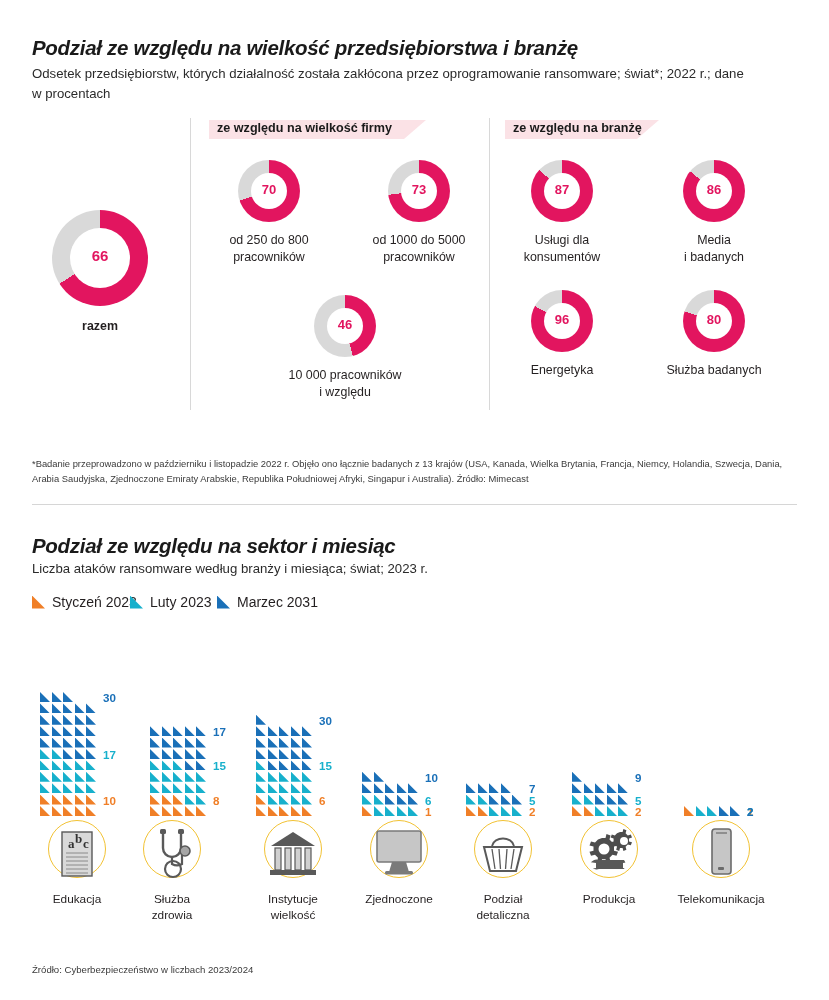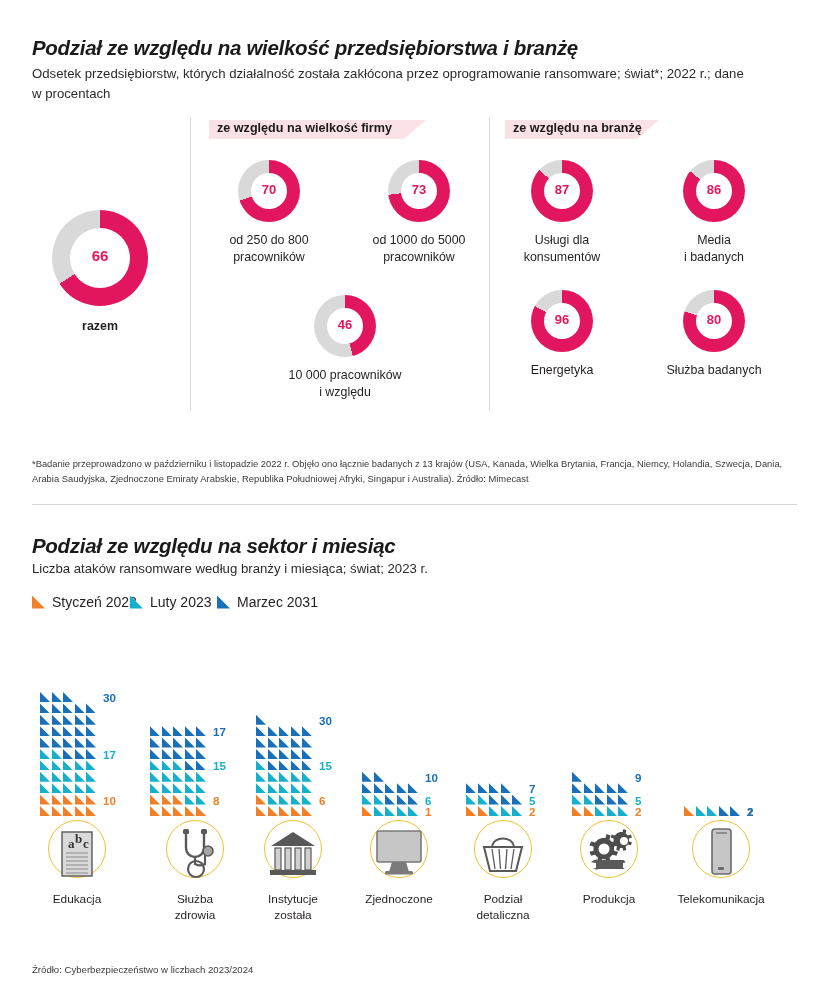--- a/index.html
+++ b/index.html
@@ -543,21 +543,21 @@
             <line x1="11" y1="37" x2="33" y2="37"></line>
               <line x1="11" y1="41" x2="33" y2="41"></line>
             <line x1="11" y1="45" x2="33" y2="45"></line>
               <line x1="11" y1="49" x2="33" y2="49"></line>
           </g>
         </svg>
       </div>
       <div class="icon-label">Edukacja</div>
     </div>
 
-    <div class="icon-wrap" style="left:158px; top:820px; width:74px; height:120px;">
+    <div class="icon-wrap" style="left:135px; top:820px; width:74px; height:120px;">
       <div class="icon-circle"></div>
       <div class="icon-glyph">
         <svg width="46" height="56" viewBox="0 0 46 56">
           <path d="M14 8 L14 24 a9 9 0 0 0 18 0 L32 8" fill="none" stroke="#595959" stroke-width="2.4"></path>
           <rect x="11" y="5" width="6" height="5" rx="1.5" fill="#595959"></rect>
           <rect x="29" y="5" width="6" height="5" rx="1.5" fill="#595959"></rect>
           <path d="M23 33 L23 40 a10 10 0 0 0 10 0 L33 30" fill="none" stroke="#595959" stroke-width="2.2"></path>
           <circle cx="24" cy="45" r="8" fill="none" stroke="#595959" stroke-width="2.2"></circle>
           <circle cx="36" cy="27" r="5" fill="#a6a6a6" stroke="#595959" stroke-width="1.6"></circle>
         </svg>
@@ -575,21 +575,21 @@
           <polygon points="27,8 49,22 5,22" fill="#595959"></polygon>
           <rect x="9" y="24" width="6" height="22" fill="#d0d0d0" stroke="#595959" stroke-width="1.2"></rect>
           <rect x="19" y="24" width="6" height="22" fill="#d0d0d0" stroke="#595959" stroke-width="1.2"></rect>
           <rect x="29" y="24" width="6" height="22" fill="#d0d0d0" stroke="#595959" stroke-width="1.2"></rect>
           <rect x="39" y="24" width="6" height="22" fill="#d0d0d0" stroke="#595959" stroke-width="1.2"></rect>
           <rect x="4" y="46" width="46" height="5" fill="#595959"></rect>
         </svg>
       </div>
       <div class="icon-label">
         <div>Instytucje</div>
-        <div>została</div>
+        <div>wielkość</div>
       </div>
     </div>
 
     <div class="icon-wrap" style="left:362px; top:820px; width:74px; height:120px;">
       <div class="icon-circle"></div>
       <div class="icon-glyph">
         <svg width="54" height="52" viewBox="0 0 54 52">
           <rect x="5" y="7" width="44" height="31" rx="2" fill="#c6c6c6" stroke="#7a7a7a" stroke-width="1.6"></rect>
           <path d="M20 38 L34 38 L37 48 L17 48 Z" fill="#7a7a7a"></path>
           <rect x="13" y="47" width="28" height="3.5" rx="1.5" fill="#7a7a7a"></rect>

